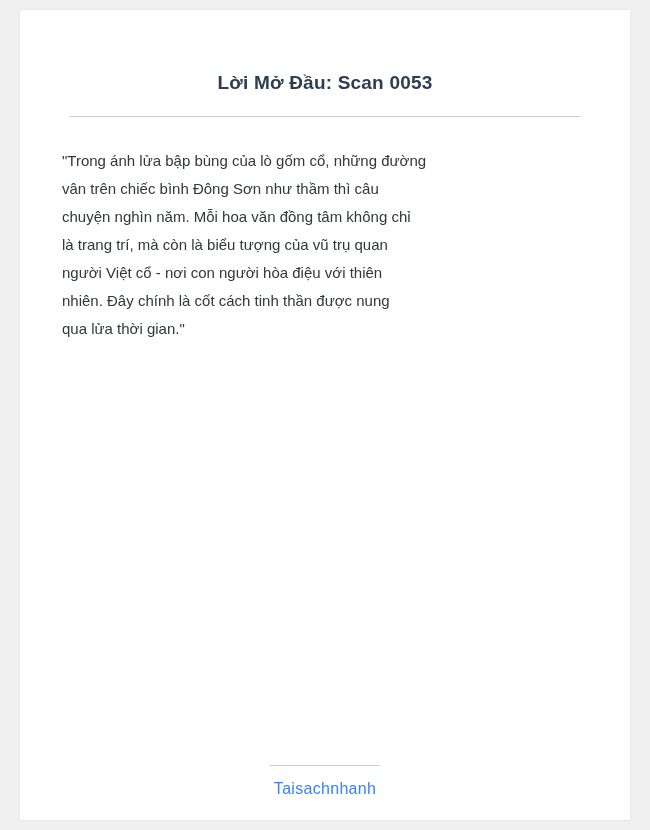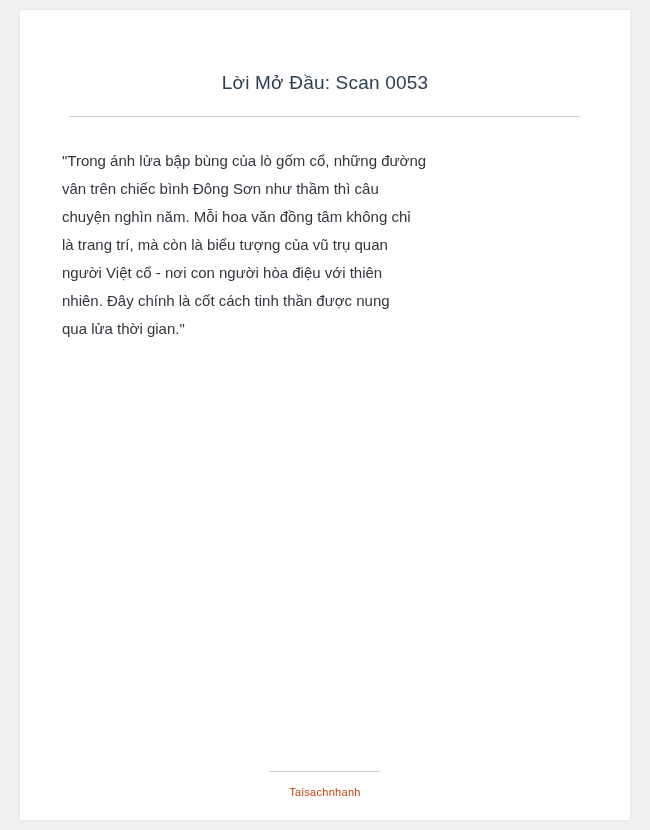--- a/index.html
+++ b/index.html
@@ -22,21 +22,21 @@
     background: #ffffff;
     box-shadow: 0 0 2px rgba(0,0,0,0.10);
     box-sizing: border-box;
     display: flex;
     flex-direction: column;
   }
   .doc-title {
     margin: 62px 0 0 0;
     text-align: center;
     font-size: 19px;
-    font-weight: normal;
+    font-weight: bold;
     color: #2c3e50;
     letter-spacing: 0.2px;
   }
   .title-rule {
     width: 510px;
     height: 1px;
     background: #c9ccd1;
     margin: 22px auto 0 auto;
   }
   .body-text {
@@ -55,22 +55,22 @@
     text-align: center;
     padding-bottom: 22px;
   }
   .footer-rule {
     width: 110px;
     height: 1px;
     background: #c9ccd1;
     margin: 0 auto 14px auto;
   }
   .footer-text {
-    font-size: 11px;
-    color: #c2410c;
+    font-size: 16px;
+    color: #3b82f6;
     letter-spacing: 0.3px;
   }
 </style>
 </head>
 <body>
 
 <div class="page">
   <h1 class="doc-title">Lời Mở Đầu: Scan 0053</h1>
   <div class="title-rule"></div>
   <div class="body-text">"Trong ánh lửa bập bùng của lò gốm cổ, những đường

